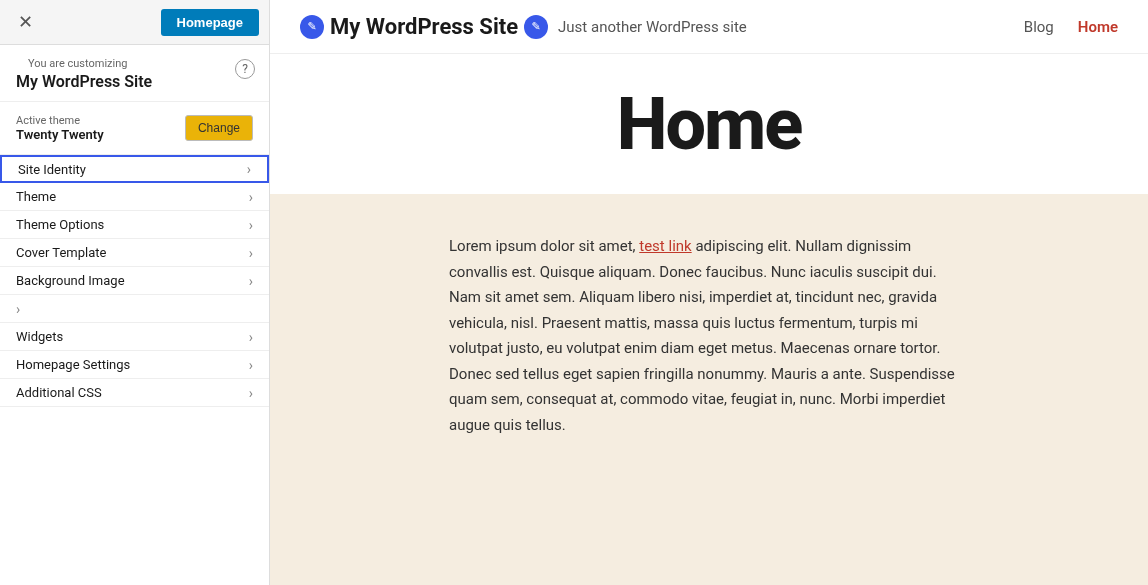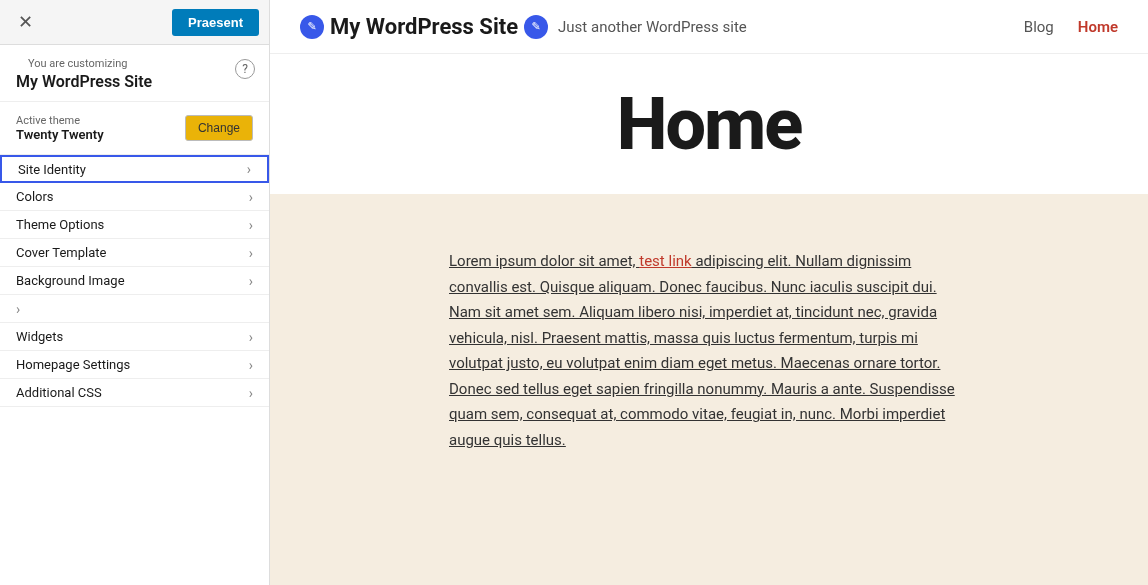--- a/index.html
+++ b/index.html
@@ -219,39 +219,38 @@
     .content-section {
       background: #f5ede0;
       flex: 1;
       padding: 40px 80px 40px 80px;
     }
     .content-text {
       font-size: 15px;
       line-height: 1.7;
       color: #333;
       max-width: 520px;
-      margin: 15px auto;
-      text-decoration: underline;
+      margin: 0 auto;
     }
     .test-link {
       color: #c0392b;
       text-decoration: underline;
       cursor: pointer;
     }
   </style>
 </head>
 <body>
 
 <div id="sidebar">
 
   <div class="sidebar-topbar">
     <button class="close-btn">
       <span>✕</span>
     </button>
-    <button class="published-btn">Praesent</button>
+    <button class="published-btn">Homepage</button>
   </div>
 
   <div class="customizing-info">
     <span class="customizing-label">You are customizing</span>
     <div class="customizing-site">My WordPress Site</div>
     <div class="help-icon">?</div>
   </div>
 
   <div class="active-theme">
     <div class="active-theme-text">
@@ -260,21 +259,21 @@
     </div>
     <button class="change-btn">Change</button>
   </div>
 
   <div id="menu-list">
       <div class="menu-item active">
         <span class="menu-item-label">Site Identity</span>
         <span class="chevron">›</span>
       </div>
       <div class="menu-item">
-        <span class="menu-item-label">Colors</span>
+        <span class="menu-item-label">Theme</span>
         <span class="chevron">›</span>
       </div>
       <div class="menu-item">
         <span class="menu-item-label">Theme Options</span>
         <span class="chevron">›</span>
       </div>
       <div class="menu-item">
         <span class="menu-item-label">Cover Template</span>
         <span class="chevron">›</span>
       </div>

